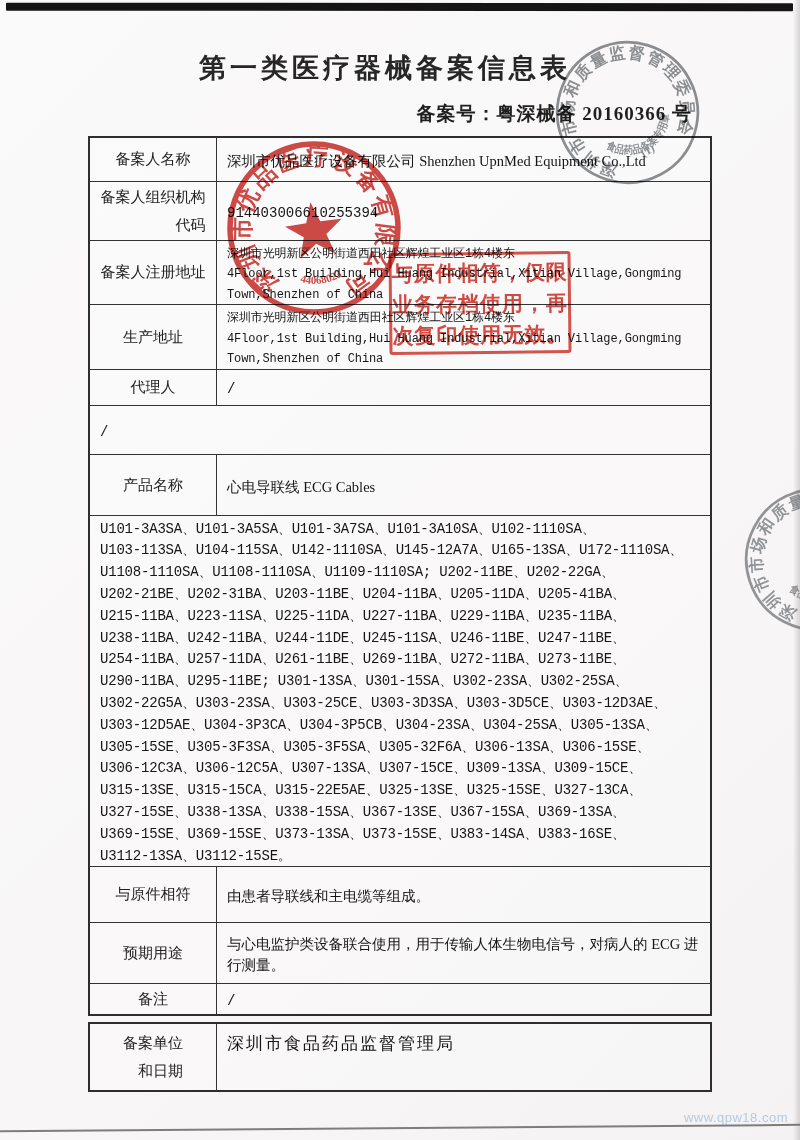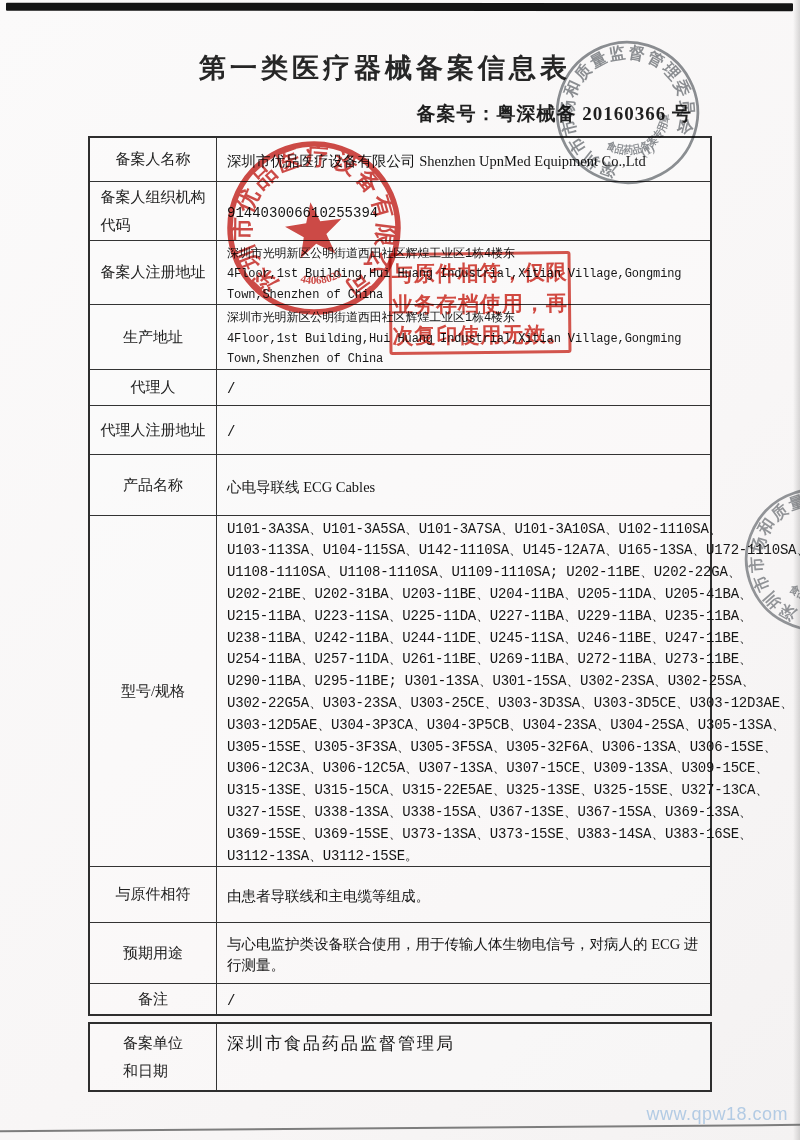--- a/index.html
+++ b/index.html
@@ -23,21 +23,21 @@
     font-size:19px;font-weight:bold;letter-spacing:1px;color:#1f1f1f;
   }
 
   .table-wrap{position:absolute;left:88px;top:136px;width:624px;}
   .doc-table{border:2px solid #2e2e2e;background:rgba(255,255,255,.25);}
   .doc-table.last{margin-top:6px;}
   .t-row{display:flex;border-bottom:1px solid #333;}
   .t-row:last-child{border-bottom:none;}
   .t-label{
     flex:none;width:126px;border-right:1px solid #333;
-    display:flex;align-items:center;justify-content:center;text-align:left;
+    display:flex;align-items:center;justify-content:center;text-align:right;
     font-size:15px;line-height:1.9;white-space:pre-line;color:#222;
   }
   .t-value{
     flex:1;display:flex;align-items:center;
     padding:7px 8px 3px 10px;white-space:pre-line;
     font-size:14px;line-height:21px;color:#151515;
     font-family:"Liberation Mono","DejaVu Sans Mono",monospace;
   }
   .t-value.cjk{font-family:"Liberation Serif","DejaVu Serif",serif;font-size:14.5px;}
   .t-value.addr{font-size:12px;line-height:20.5px;letter-spacing:-.1px;}
@@ -52,21 +52,21 @@
     left:389px;top:252px;width:176px;height:96px;
     border:3px solid rgba(205,45,35,.8);border-radius:3px;
     display:flex;align-items:center;justify-content:center;text-align:center;
     color:rgba(208,50,40,.88);font-weight:bold;font-size:21px;line-height:31px;
     letter-spacing:1px;white-space:pre-line;transform:rotate(-.6deg);
     font-family:"Liberation Sans","DejaVu Sans",sans-serif;
   }
   .watermark{
     position:absolute;right:12px;bottom:15px;
     font-family:"Liberation Sans","DejaVu Sans",sans-serif;
-    font-size:18px;color:#b3cbe4;letter-spacing:.5px;
+    font-size:13px;color:#b3cbe4;letter-spacing:.5px;
   }
 </style>
 </head>
 <body>
 
 <div class="page">
 
   <div class="scan-top-bar"></div>
 
   <div class="title">第一类医疗器械备案信息表</div>
@@ -93,29 +93,27 @@
         <div class="t-label">生产地址</div>
         <div class="t-value addr">深圳市光明新区公明街道西田社区辉煌工业区1栋4楼东
 4Floor,1st Building,Hui Huang Industrial,Xitian Village,Gongming
 Town,Shenzhen of China</div>
       </div>
       <div class="t-row" style="height:35px">
         <div class="t-label">代理人</div>
         <div class="t-value">/</div>
       </div>
       <div class="t-row" style="height:48px">
-        <div class="t-label">代理人注册地址</div>
         <div class="t-value">/</div>
       </div>
       <div class="t-row" style="height:60px">
         <div class="t-label">产品名称</div>
         <div class="t-value cjk">心电导联线 ECG Cables</div>
       </div>
       <div class="t-row" style="height:350px">
-        <div class="t-label">型号/规格</div>
         <div class="t-value models">U101-3A3SA、U101-3A5SA、U101-3A7SA、U101-3A10SA、U102-1110SA、
 U103-113SA、U104-115SA、U142-1110SA、U145-12A7A、U165-13SA、U172-1110SA、
 U1108-1110SA、U1108-1110SA、U1109-1110SA; U202-11BE、U202-22GA、
 U202-21BE、U202-31BA、U203-11BE、U204-11BA、U205-11DA、U205-41BA、
 U215-11BA、U223-11SA、U225-11DA、U227-11BA、U229-11BA、U235-11BA、
 U238-11BA、U242-11BA、U244-11DE、U245-11SA、U246-11BE、U247-11BE、
 U254-11BA、U257-11DA、U261-11BE、U269-11BA、U272-11BA、U273-11BE、
 U290-11BA、U295-11BE; U301-13SA、U301-15SA、U302-23SA、U302-25SA、
 U302-22G5A、U303-23SA、U303-25CE、U303-3D3SA、U303-3D5CE、U303-12D3AE、
 U303-12D5AE、U304-3P3CA、U304-3P5CB、U304-23SA、U304-25SA、U305-13SA、

